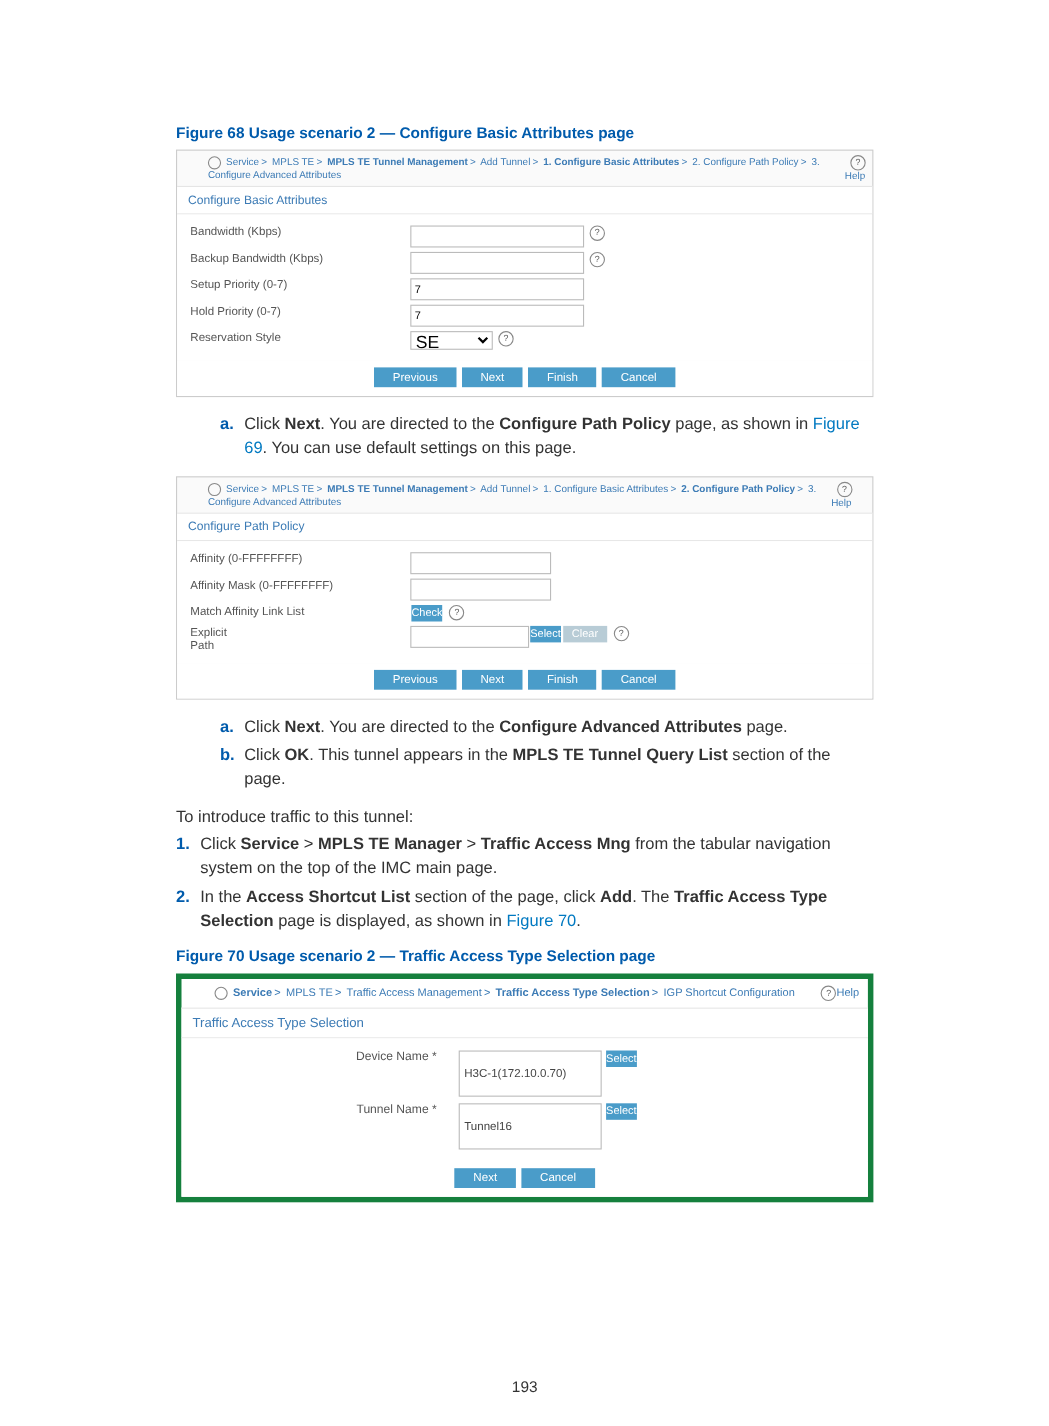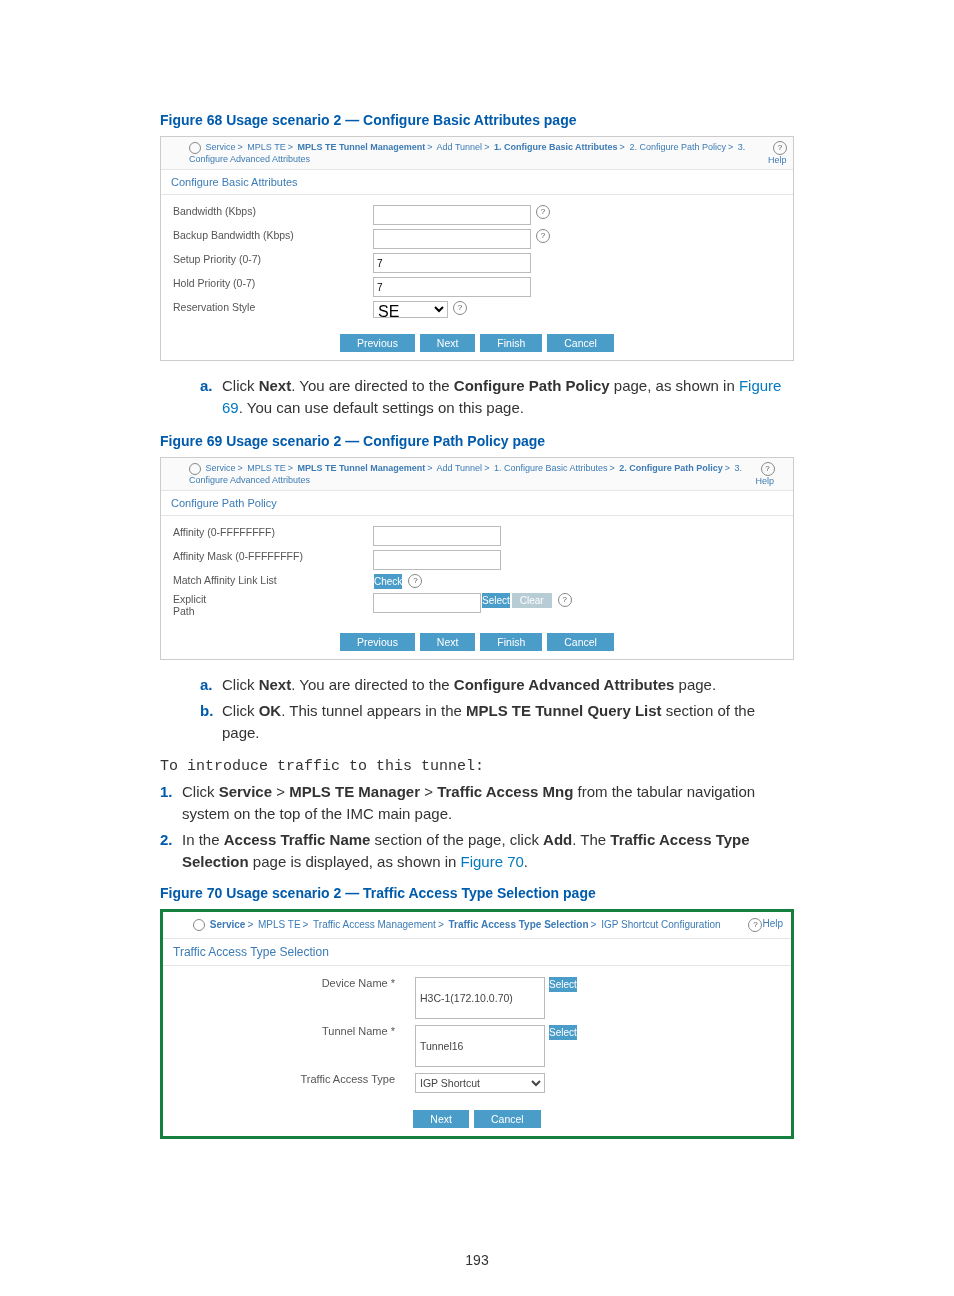--- a/index.html
+++ b/index.html
@@ -136,42 +136,42 @@
     line-height: 1.45;
   }
   .li-marker {
     width: 22px;
     flex: none;
     color: #005bac;
     font-weight: bold;
   }
   .li-marker.num { font-size: 15px; }
   .li-body { flex: 1; color: #333; }
-  .intro-line { margin: 10px 0 6px 0; font-family: Liberation Mono, monospace; }
+  .intro-line { margin: 10px 0 6px 0; }
   .link { color: #0079c1; }
   .pagenum {
     position: absolute;
     bottom: 28px;
     left: 0;
     right: 0;
     text-align: center;
     font-size: 14px;
     color: #333;
   }
   .bc-globe {
     display:inline-block;
     width:10px;height:10px;
     border:1px solid #888;border-radius:50%;
     margin-right:2px;
     vertical-align:middle;
   }
   .f-input.small { width: 120px; }
   .f-input.med { width: 100px; }
   .panel3 {
-    border: 3px solid #15803d;
+    border: 5px solid #15803d;
     margin-bottom: 14px;
     font-size: 11px;
     color: #555;
   }
   .panel3 .breadcrumb { font-size: 10px; padding:6px 8px; }
   .panel3 .section-header { font-size: 12px; }
   .panel3 .form-row { padding: 3px 0; }
   .panel3 .form-row .flabel { width: 220px; text-align:right; padding-right:20px; font-size:11px; color:#555;}
   .f-input3 {
     border: 1px solid #bbb;
@@ -249,21 +249,20 @@
 
 <div class="list-block">
   <div class="li-row">
     <span class="li-marker">a.</span>
     <span class="li-body">
       <span>Click </span><b>Next</b><span>. You are directed to the </span><b>Configure Path Policy</b><span> page, as shown in </span><span class="link">Figure 69</span><span>. You can use default settings on this page.</span>
     </span>
   </div>
 </div>
 
-<div class="fig-caption">Figure 69 Usage scenario 2 — Configure Path Policy page</div>
 <div class="panel">
   <div class="breadcrumb">
     <span class="bc-left">
       <span class="bc-globe"></span>
       <span>Service</span><span class="sep">&gt;</span>
       <span>MPLS TE</span><span class="sep">&gt;</span>
       <span class="bc-bold">MPLS TE Tunnel Management</span><span class="sep">&gt;</span>
       <span>Add Tunnel</span><span class="sep">&gt;</span>
       <span>1. Configure Basic Attributes</span><span class="sep">&gt;</span>
       <span class="bc-bold">2. Configure Path Policy</span><span class="sep">&gt;</span>
@@ -322,21 +321,21 @@
 
 <div class="li-row">
   <span class="li-marker num">1.</span>
   <span class="li-body">
     <span>Click </span><b>Service</b><span> &gt; </span><b>MPLS TE Manager</b><span> &gt; </span><b>Traffic Access Mng</b><span> from the tabular navigation system on the top of the IMC main page.</span>
   </span>
 </div>
 <div class="li-row">
   <span class="li-marker num">2.</span>
   <span class="li-body">
-    <span>In the </span><b>Access Traffic Name</b><span> section of the page, click </span><b>Add</b><span>. The </span><b>Traffic Access Type Selection</b><span> page is displayed, as shown in </span><span class="link">Figure 70</span><span>.</span>
+    <span>In the </span><b>Access Shortcut List</b><span> section of the page, click </span><b>Add</b><span>. The </span><b>Traffic Access Type Selection</b><span> page is displayed, as shown in </span><span class="link">Figure 70</span><span>.</span>
   </span>
 </div>
 
 <div class="fig-caption">Figure 70 Usage scenario 2 — Traffic Access Type Selection page</div>
 <div class="panel3">
   <div class="breadcrumb">
     <span class="bc-left">
       <span class="bc-globe"></span>
       <b>Service</b><span class="sep">&gt;</span>
       <span>MPLS TE</span><span class="sep">&gt;</span>
@@ -351,26 +350,20 @@
     <div class="form-row">
       <span class="flabel">Device Name *</span>
       <input class="f-input3" value="H3C-1(172.10.0.70)" style="">
       <span class="btn-blue2" style="margin-left:4px">Select</span>
     </div>
     <div class="form-row">
       <span class="flabel">Tunnel Name *</span>
       <input class="f-input3" value="Tunnel16" style="">
       <span class="btn-blue2" style="margin-left:4px">Select</span>
     </div>
-    <div class="form-row">
-      <span class="flabel">Traffic Access Type</span>
-      <select class="f-select3">
-        <option>IGP Shortcut</option>
-      </select>
-    </div>
   </div>
   <div class="button-row">
     <span class="btn-blue">Next</span>
     <span class="btn-blue">Cancel</span>
   </div>
 </div>
 
 <div class="pagenum">193</div>
 
 </div>

